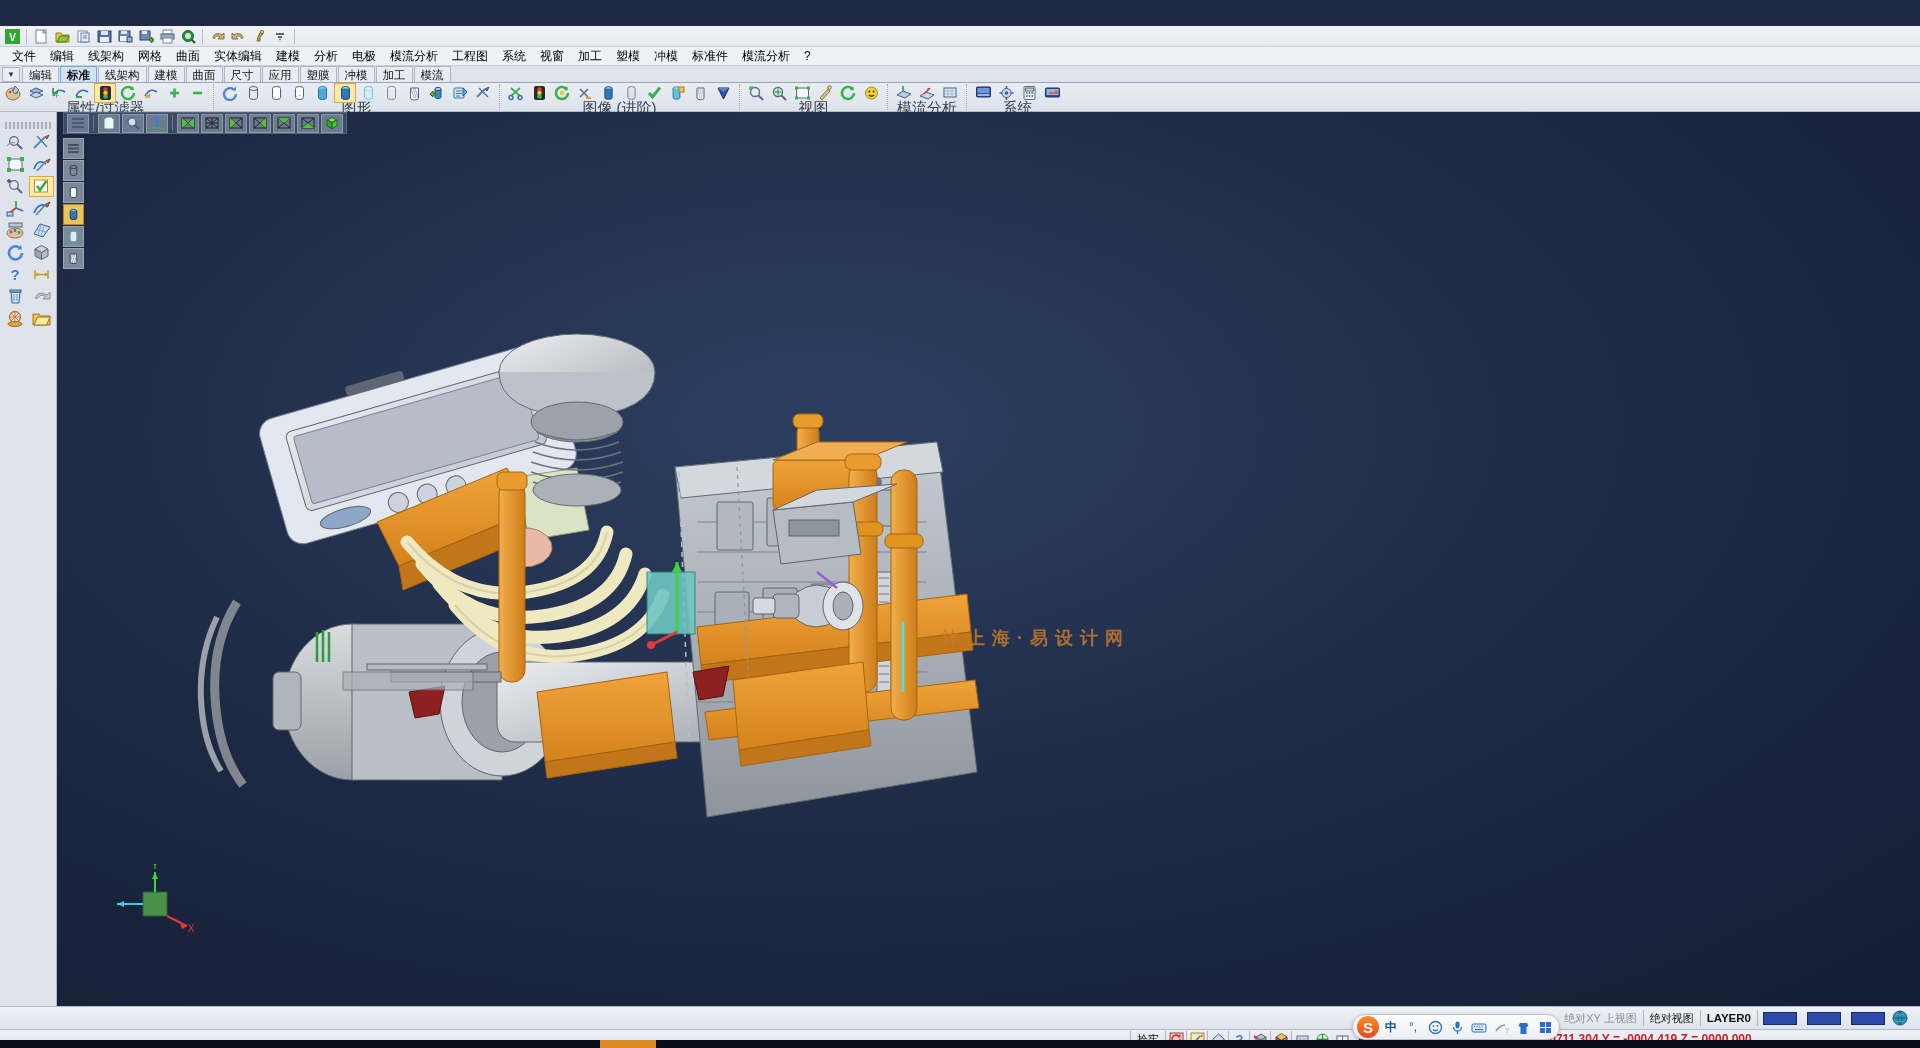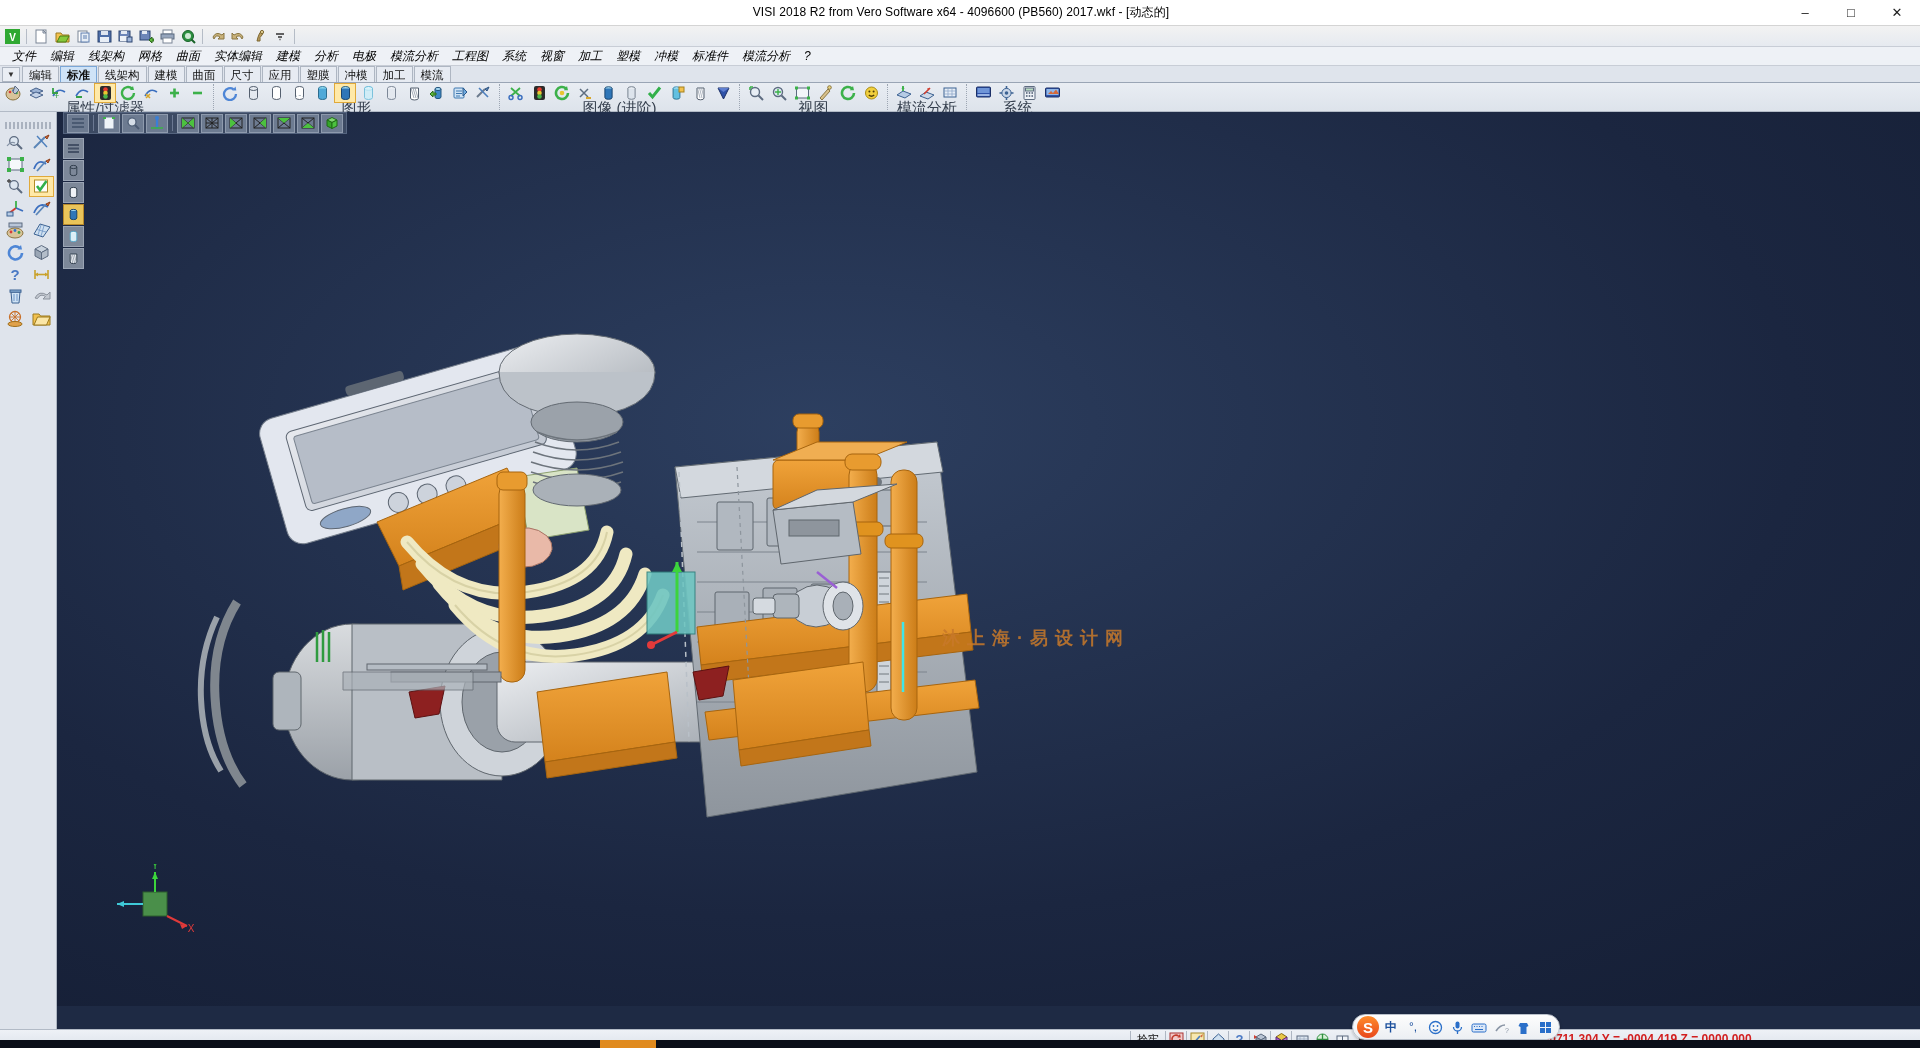--- a/index.html
+++ b/index.html
@@ -39,21 +39,21 @@
   .qat-sep { width: 1px; height: 15px; background: #b5bcc6; margin: 0 3px; }
 
   
   .menubar {
     position: absolute; top: 47px; left: 0; width: 1920px; height: 19px;
     background: #eef1f6;
     border-bottom: 1px solid #c8cdd6;
     display: flex; align-items: center; padding-left: 5px;
     font-size: 12px; color: #000;
   }
-  .menu-item { padding: 1px 7px; white-space: nowrap; cursor: default; font-style: italic; }
+  .menu-item { padding: 1px 7px; white-space: nowrap; cursor: default; }
 
   
   .ribbon-tabs {
     position: absolute; top: 66px; left: 0; width: 1920px; height: 17px;
     background: #dfe4ec;
     display: flex; align-items: flex-end; padding-left: 2px;
     font-size: 11.5px;
     border-bottom: 1px solid #9aa5b5;
   }
   .tab-arrow {
@@ -191,29 +191,20 @@
   }
   .orange-tab { position: absolute; left: 600px; top: 1040px; width: 56px; height: 8px; background: #e08a1e; }
 
   svg { display: block; }
 </style>
 </head>
 <body>
 
 <div id="app">
 
-  <div class="titlebar">
-    <div style="width:140px"></div>
-    <div class="title-text">VISI 2018 R2 from Vero Software x64 - 4096600 (PB560) 2017.wkf - [动态的]</div>
-    <div class="win-btns">
-      <div class="win-btn">–</div>
-      <div class="win-btn">□</div>
-      <div class="win-btn close">✕</div>
-    </div>
-  </div>
 
   <div class="qat">
     <div class="qat-ico">
       <svg width="15" height="15">
           <rect x="0" y="0" width="15" height="15" fill="#2fa832"></rect>
           <text x="7.5" y="11.5" font-size="10" fill="#fff" text-anchor="middle" font-family="Liberation Sans, sans-serif" font-weight="bold">V</text>
         </svg>
     </div>
     <div class="qat-sep"></div>
     <div class="qat-ico">
@@ -1160,20 +1151,41 @@
       <path d="M40 8 l-3 7 h6 z" fill="#3cd43c"></path>
       <text x="40" y="5" font-size="10" fill="#3cd43c" text-anchor="middle" font-family="Liberation Sans, sans-serif">Y</text>
       <path d="M52 52 L72 62" stroke="#e03a3a" stroke-width="2"></path>
       <path d="M72 62 l-7 -2 2 5 z" fill="#e03a3a"></path>
       <text x="76" y="68" font-size="10" fill="#e03a3a" text-anchor="middle" font-family="Liberation Sans, sans-serif">X</text>
       <path d="M28 40 L2 40" stroke="#3fc9d8" stroke-width="2"></path>
       <path d="M2 40 l7 -3 v6 z" fill="#3fc9d8"></path>
     </svg>
   </div>
 
+  <div class="statusstrip">
+    <div class="ss-spacer"></div>
+
+    <div class="ss-cell" style="color:#8a8f98;font-size:11px">绝对XY 上视图</div>
+    <div class="ss-sep"></div>
+    <div class="ss-cell">绝对视图</div>
+    <div class="ss-sep"></div>
+    <div class="ss-cell layer-name">LAYER0</div>
+    <div class="ss-sep"></div>
+    <div class="colorchip"></div>
+    <div class="colorchip"></div>
+    <div class="colorchip"></div>
+    <div class="ss-ico">
+      <svg width="16" height="16">
+          <circle cx="8" cy="8" r="7" fill="#2f8fd0" stroke="#1b5d8c"></circle>
+          <path d="M1 8 h14 M8 1 q4 7 0 14 q-4 -7 0 -14" stroke="#1b5d8c" fill="none"></path>
+          <path d="M3 4 q5 2 10 0 M3 12 q5 -2 10 0" stroke="#4cc23f" fill="none"></path>
+        </svg>
+    </div>
+    <div style="width:10px"></div>
+  </div>
 
   <div class="cmdbar">
     <div style="width:1130px"></div>
     <div class="ss-sep"></div>
     <div class="ss-cell">拴牢</div>
     <div class="ss-sep"></div>
     <div class="cb-ico">
       <svg width="15" height="15">
           <rect x="1" y="1" width="13" height="13" fill="#f0c9c9" stroke="#a33"></rect>
           <path d="M11 7 a4 4 0 1 1 -1.5 -3" stroke="#c0392b" stroke-width="1.6" fill="none"></path>

